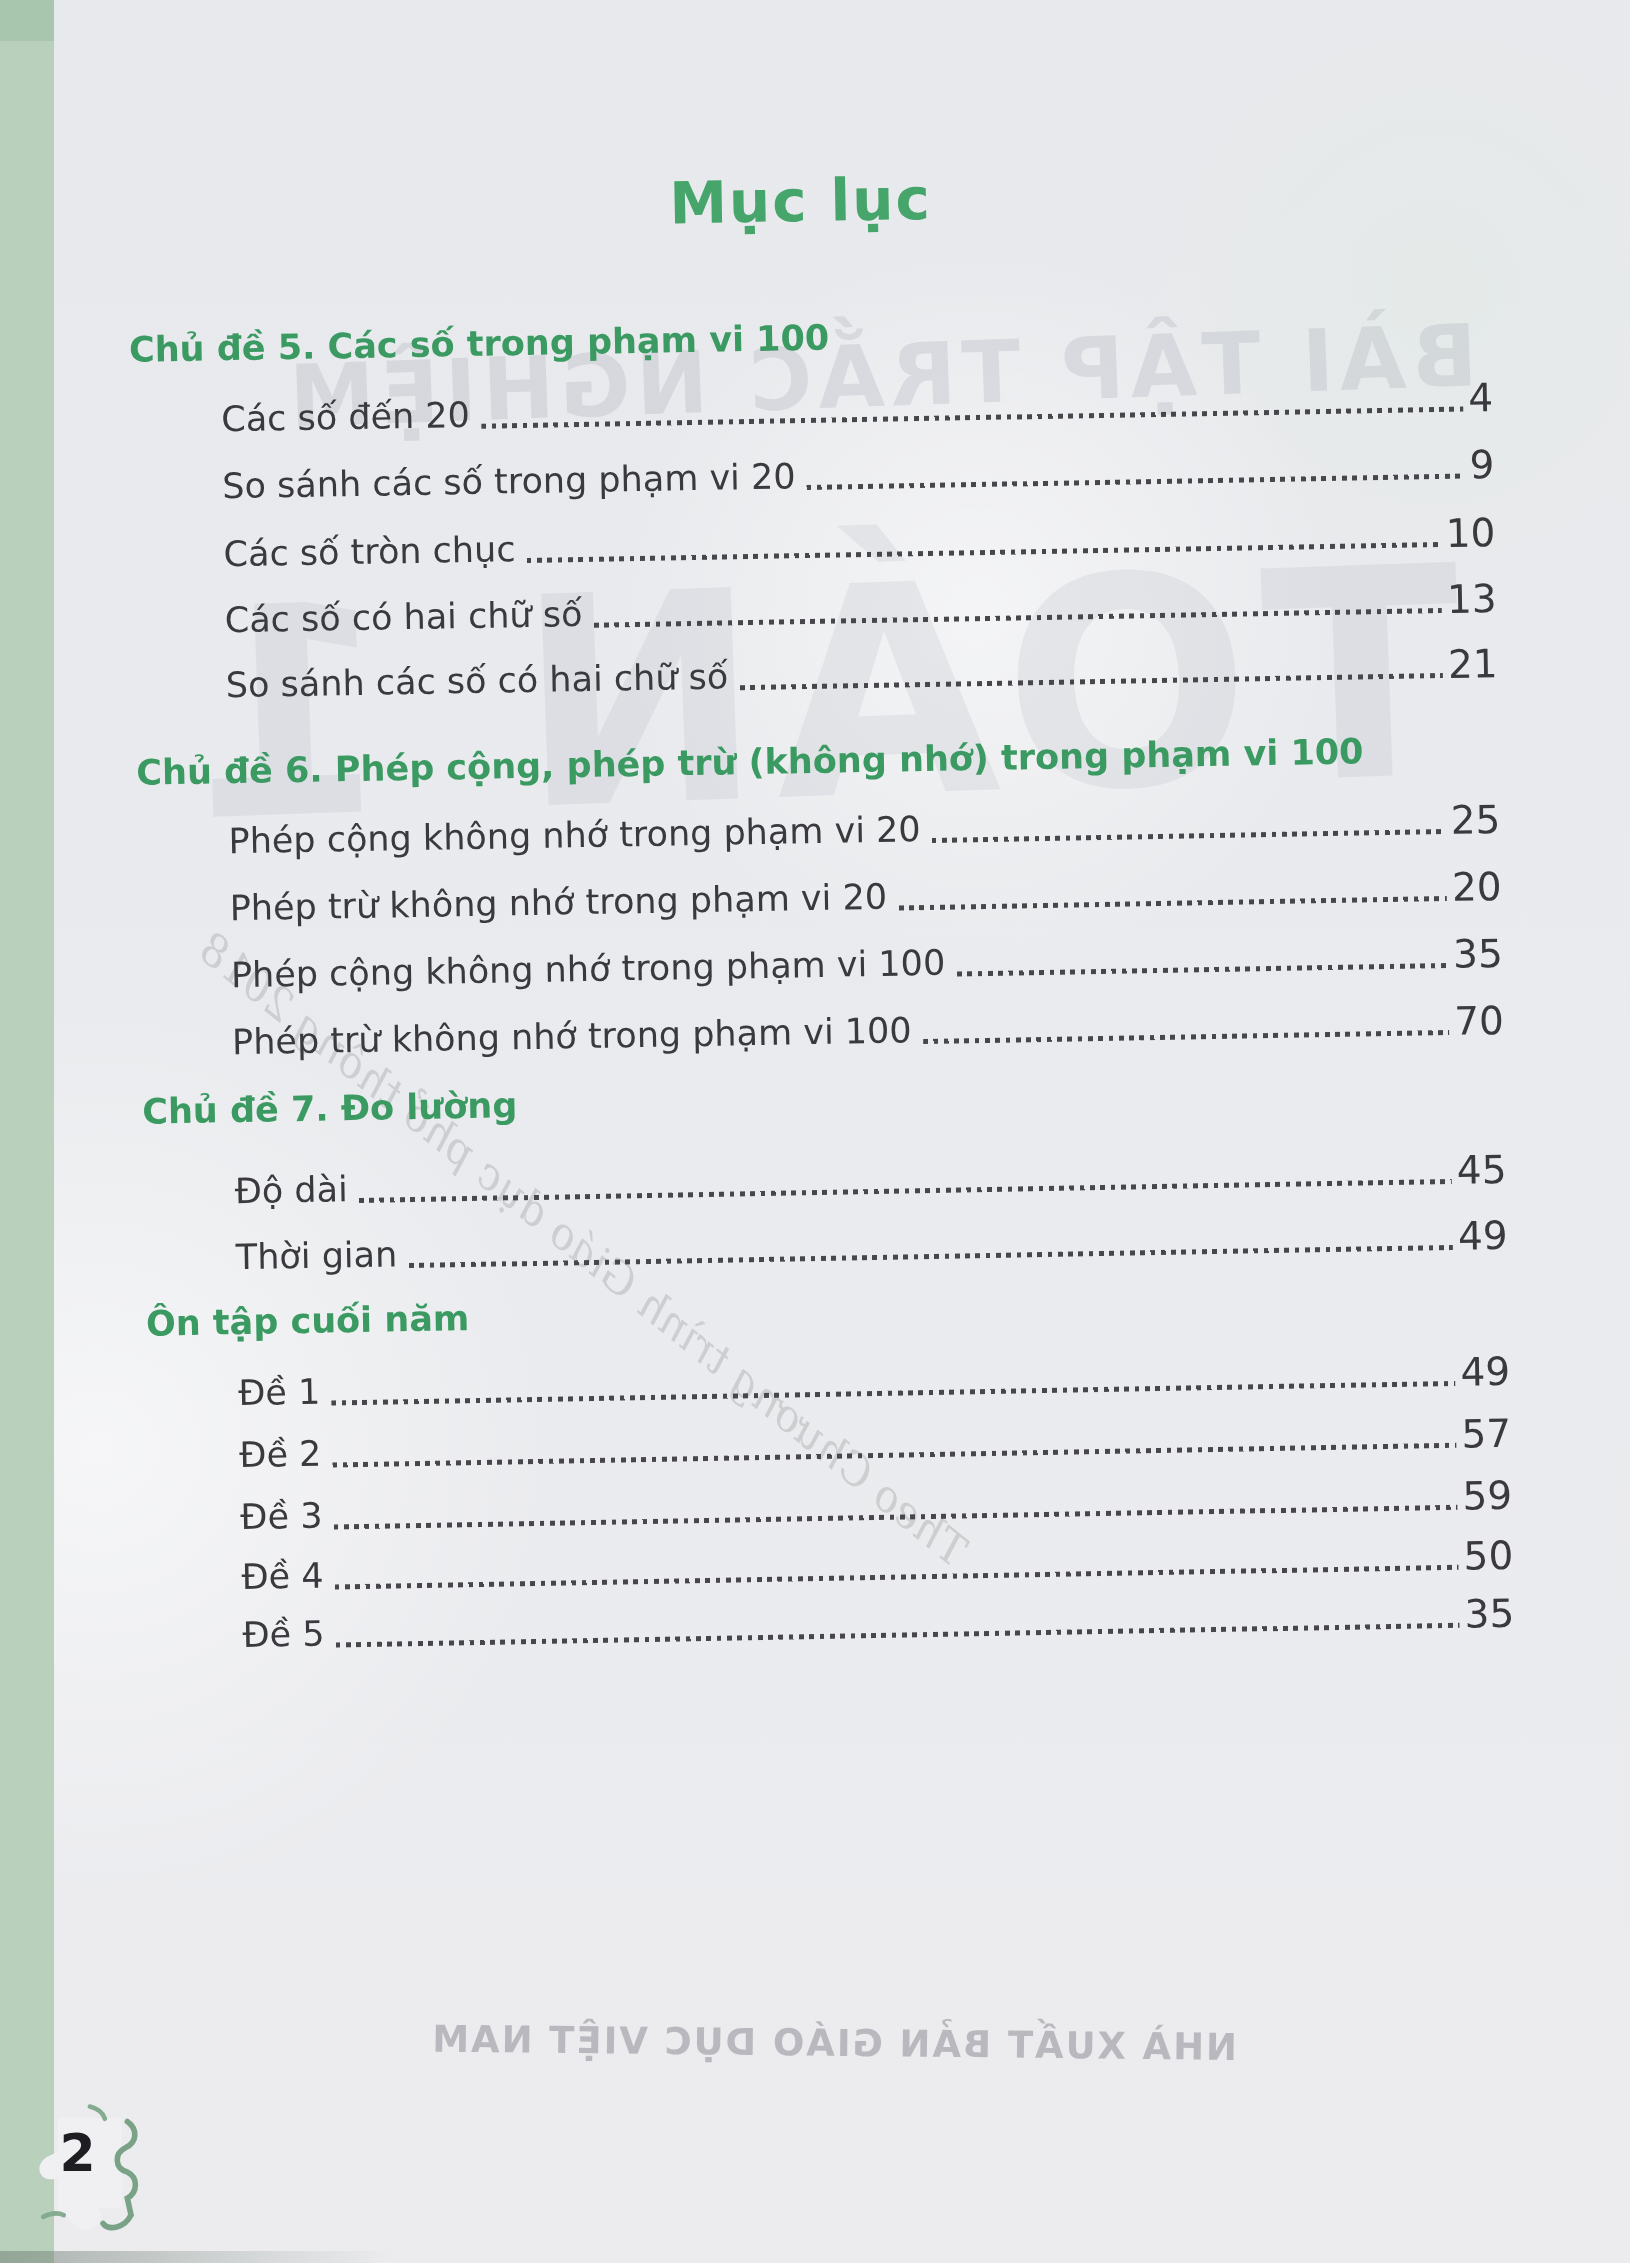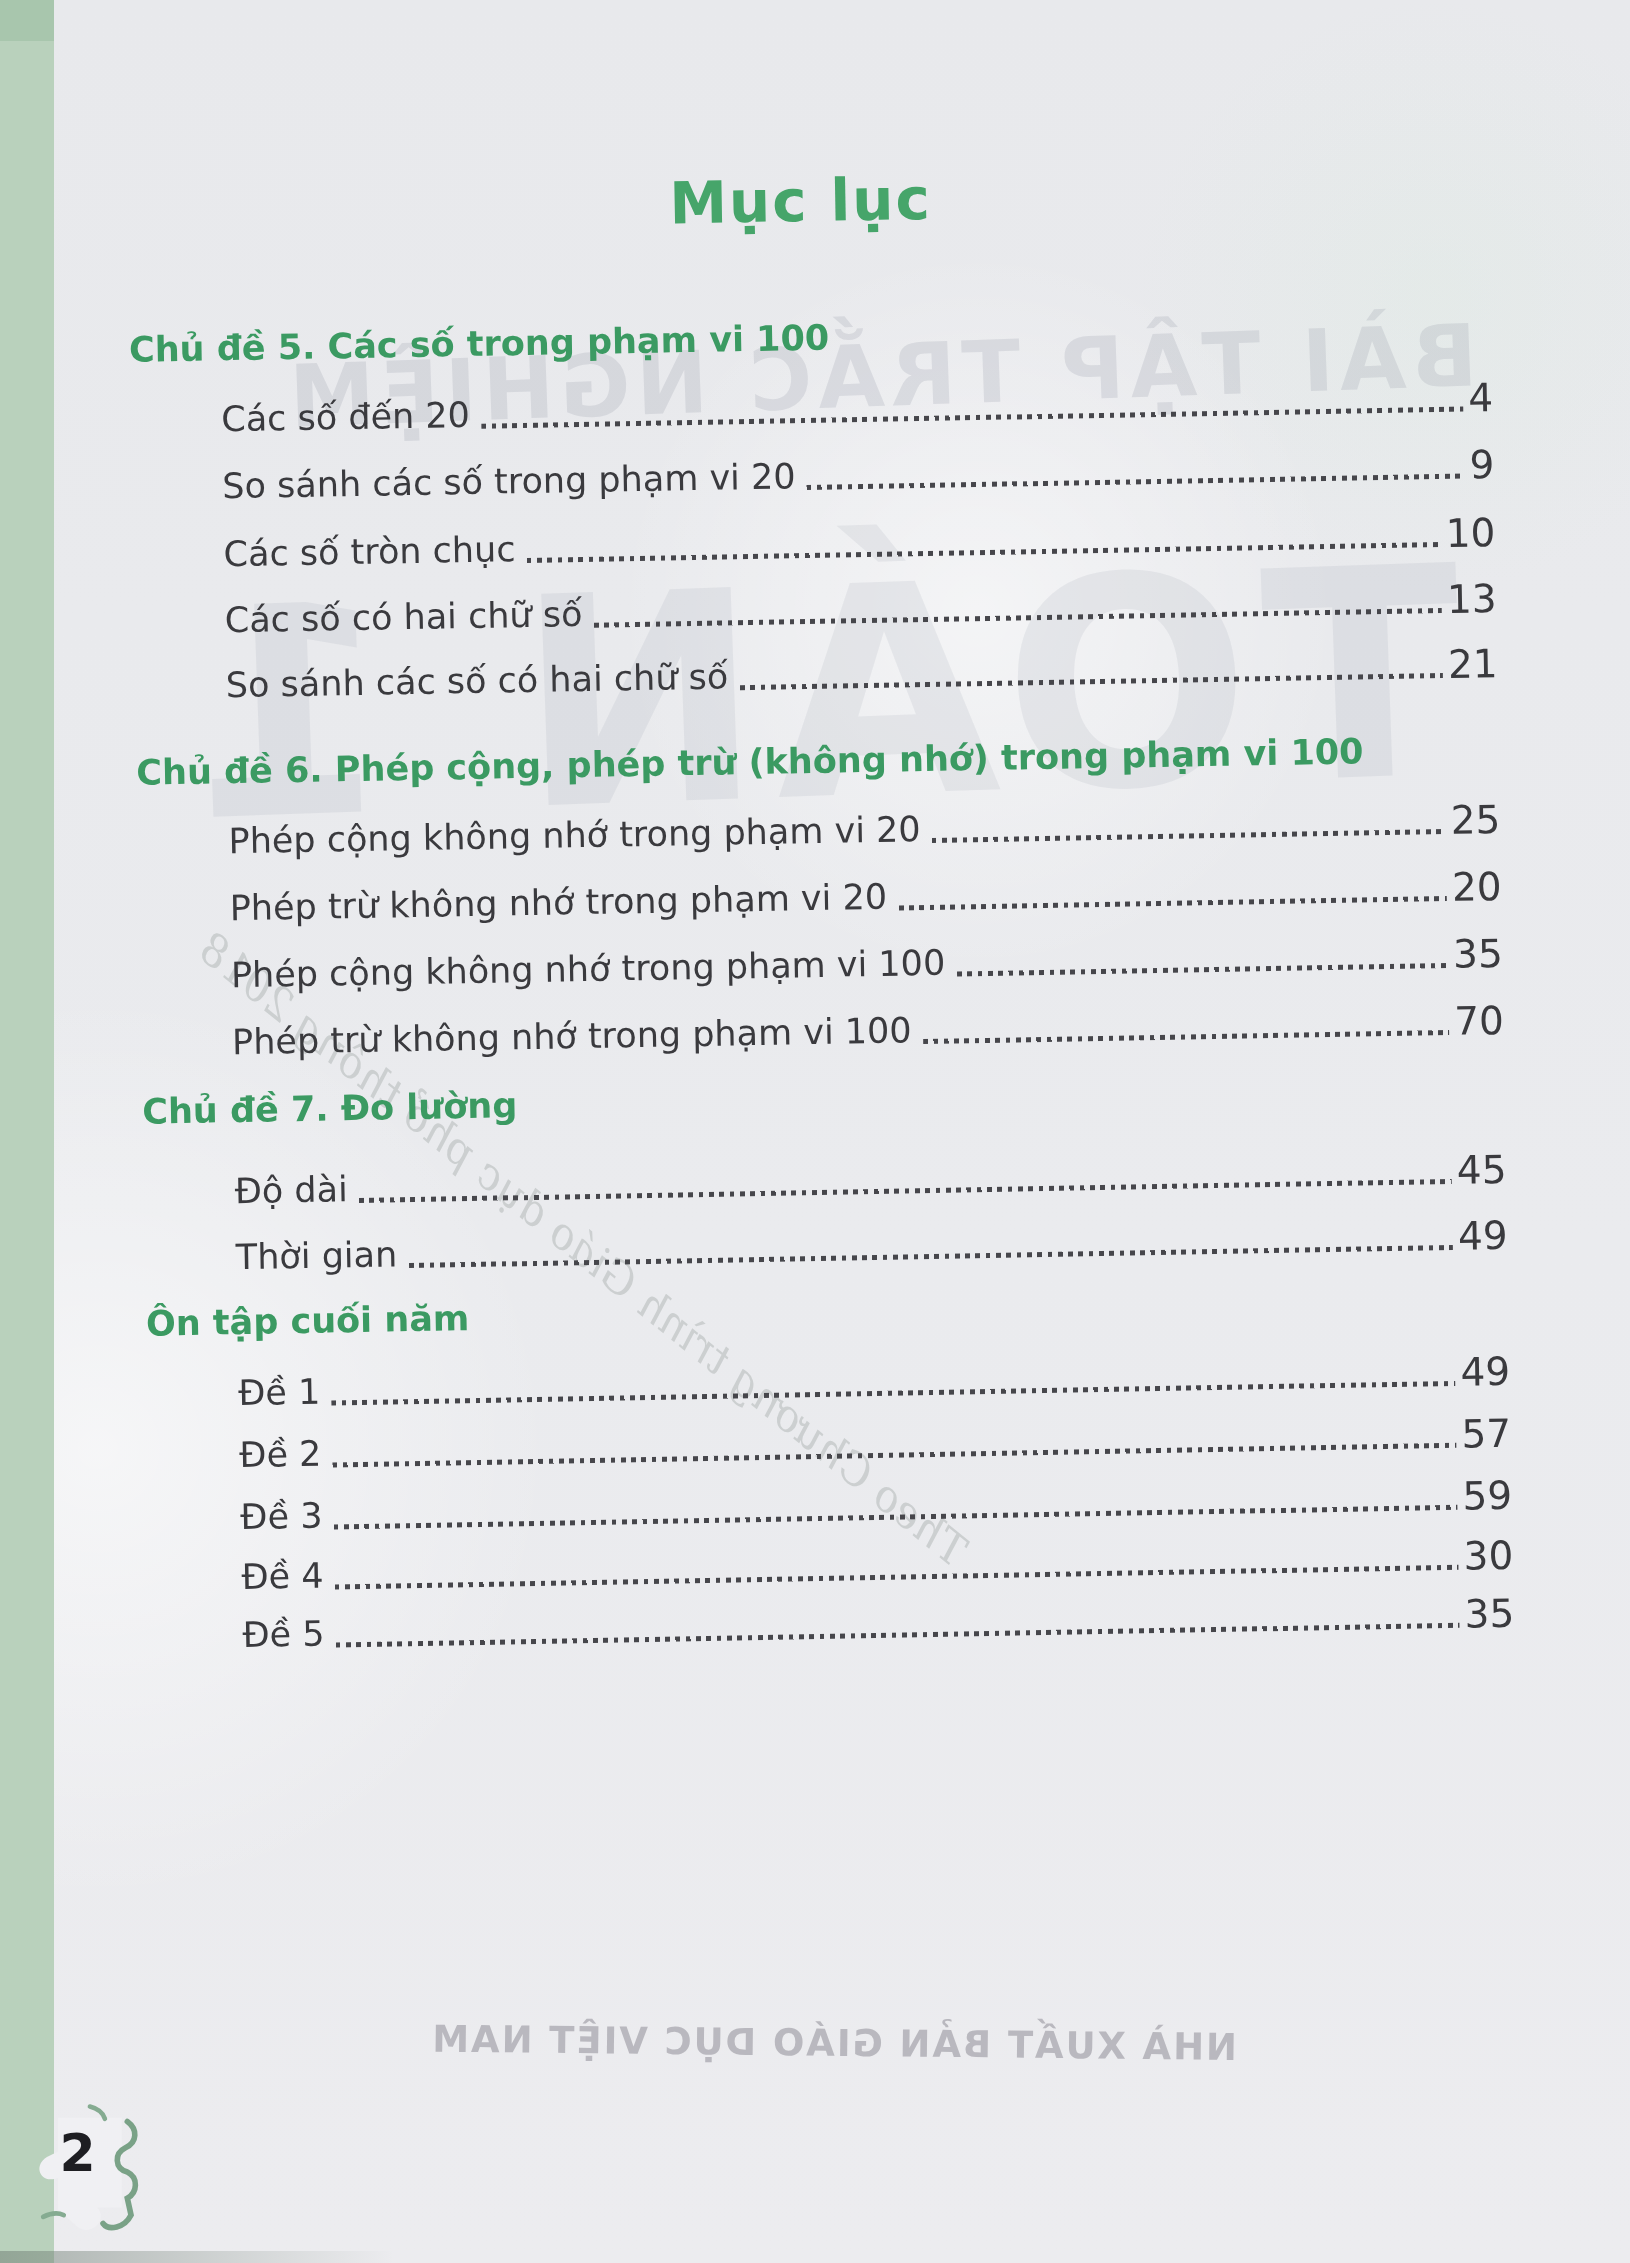--- a/index.html
+++ b/index.html
@@ -165,21 +165,21 @@
     <span class="num">57</span>
   </div>
   <div class="row" style="top:1484px">
     <span class="lbl">Đề 3</span>
     <span class="dots"></span>
     <span class="num">59</span>
   </div>
   <div class="row" style="top:1544px">
     <span class="lbl">Đề 4</span>
     <span class="dots"></span>
-    <span class="num">30</span>
+    <span class="num">50</span>
   </div>
   <div class="row" style="top:1602px">
     <span class="lbl">Đề 5</span>
     <span class="dots"></span>
     <span class="num">35</span>
   </div>
 </div>
 
 <div class="page-badge">
   <svg width="187" height="165" viewBox="0 0 200 176">

